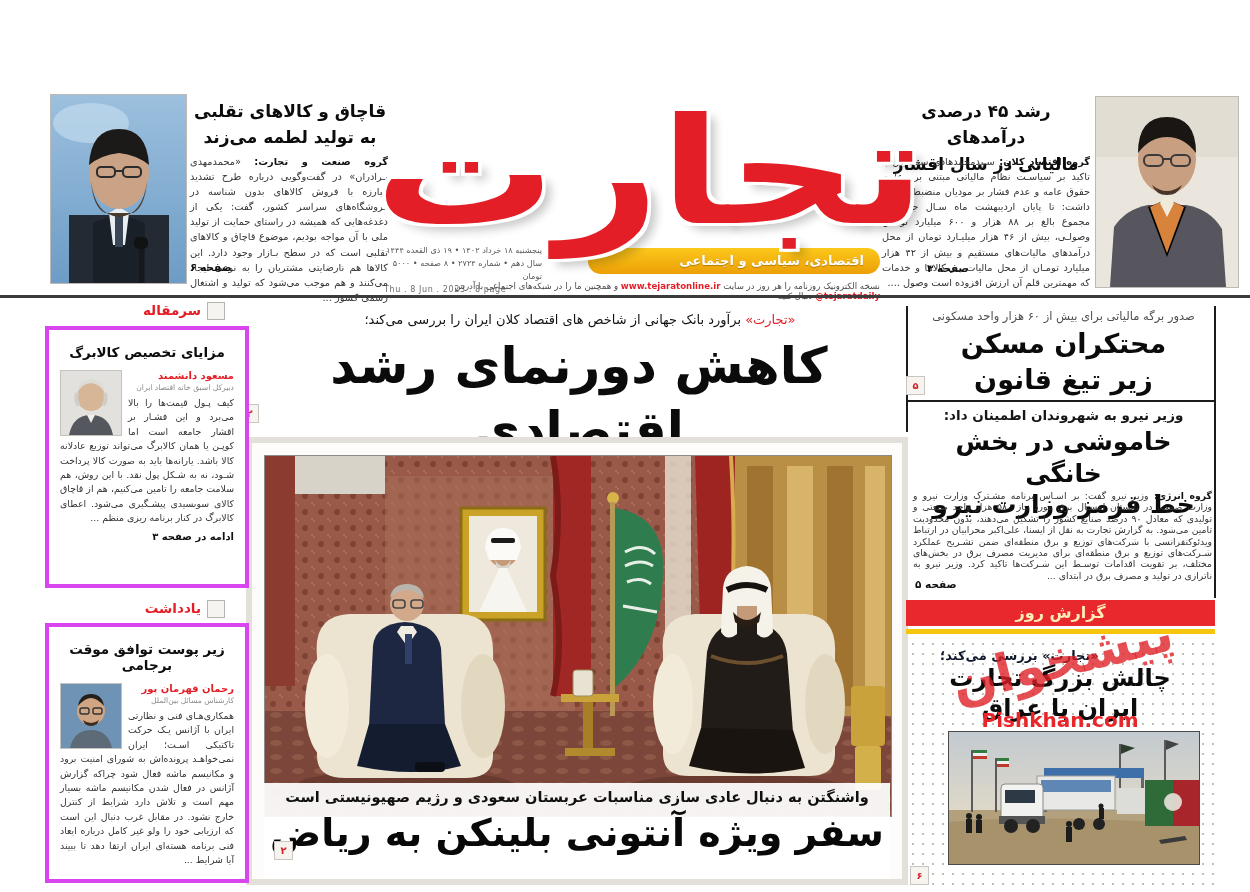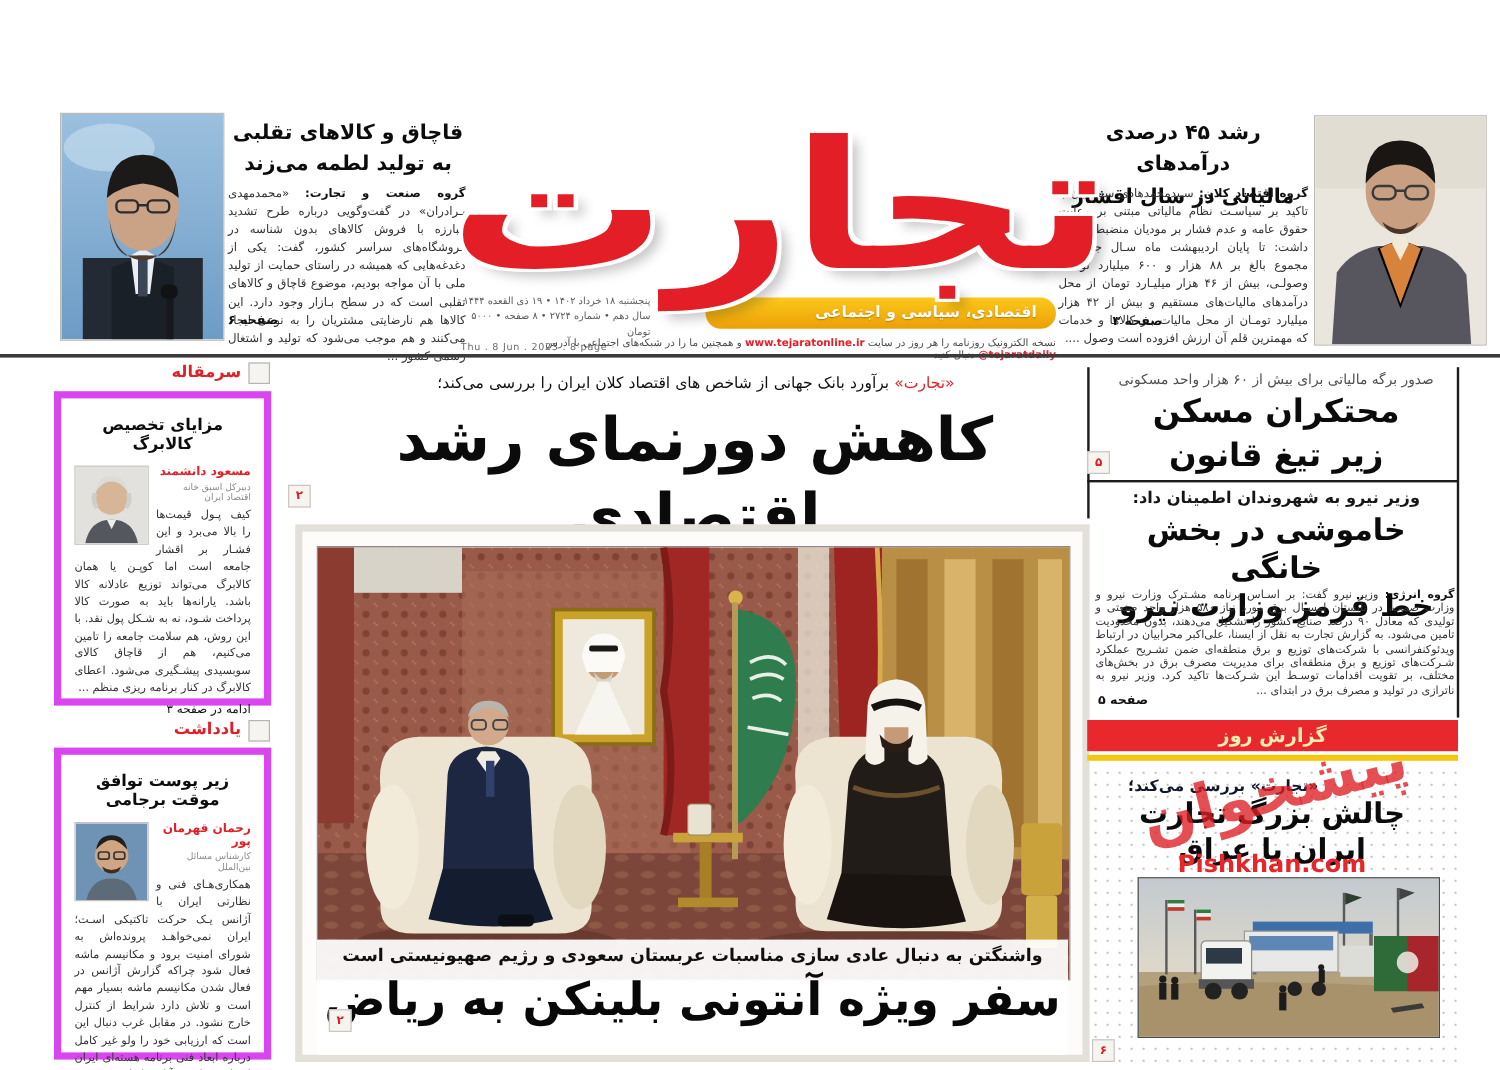--- a/index.html
+++ b/index.html
@@ -55,28 +55,28 @@
   .center-overlay{position:absolute;left:12px;top:340px;width:626px;height:96px;background:rgba(255,255,255,.93);}
   .center-caption{position:absolute;left:0;top:6px;width:100%;text-align:center;font-size:14.5px;font-weight:bold;color:#101010;}
   .center-headline{position:absolute;left:0;top:28px;width:100%;text-align:center;font-size:38px;font-weight:bold;color:#080808;}
   .badge-photo{left:22px;top:398px;position:absolute;}
 
   
   .sec-head{left:35px;width:190px;height:18px;display:flex;}
   .sec-head .sq{width:16px;height:16px;border:1px solid #b7b3ae;background:#f6f4f0;margin-left:6px;}
   .sec-head .lbl{color:#e41e26;font-size:13.5px;font-weight:bold;}
   .sec1{top:302px;} .sec2{top:600px;}
-  .side-box{left:45px;width:181px;border:6px solid #d946ef;background:#fff;padding:10px 11px;box-sizing:border-box;}
+  .side-box{left:45px;width:204px;border:4px solid #d946ef;background:#fff;padding:10px 11px;box-sizing:border-box;}
   .box1{top:326px;height:262px;} .box2{top:623px;height:260px;}
   .side-title{text-align:center;font-size:13.5px;font-weight:bold;color:#0d0d0d;margin:4px 0 10px;}
   .headshot{float:left;width:60px;height:64px;border:1px solid #c5c2bd;margin-right:6px;margin-bottom:3px;overflow:hidden;}
   .author{color:#e41e26;font-size:10px;font-weight:bold;}
   .author-role{color:#8a8a8a;font-size:7.6px;margin:2px 0 4px;}
   .side-body{font-size:9.4px;line-height:14.4px;text-align:justify;color:#333;}
-  .side-more{font-weight:normal;font-size:10px;color:#111;margin-top:5px;}
+  .side-more{font-weight:bold;font-size:10px;color:#111;margin-top:5px;}
 
   
   .rc-kicker-gray{left:915px;top:309px;width:297px;text-align:center;font-size:11.5px;color:#4f4f4f;}
   .rc-head-a{left:915px;top:326px;width:297px;text-align:center;font-size:27px;font-weight:bold;color:#0b0b0b;line-height:1.35;}
   .badge-5{left:906px;top:376px;}
   .rc-rule{left:906px;top:400px;width:309px;height:2px;background:#1c1c1c;}
   .rc-kicker-b{left:915px;top:407px;width:297px;text-align:center;font-size:13.5px;font-weight:bold;color:#161616;}
   .rc-head-b{left:915px;top:426px;width:297px;text-align:center;font-size:25px;font-weight:bold;color:#0b0b0b;line-height:1.26;}
   .rc-body{left:913px;top:490px;width:299px;height:102px;font-size:9.3px;line-height:11.4px;text-align:justify;color:#333;}
   .rc-pageref{left:915px;top:578px;}

